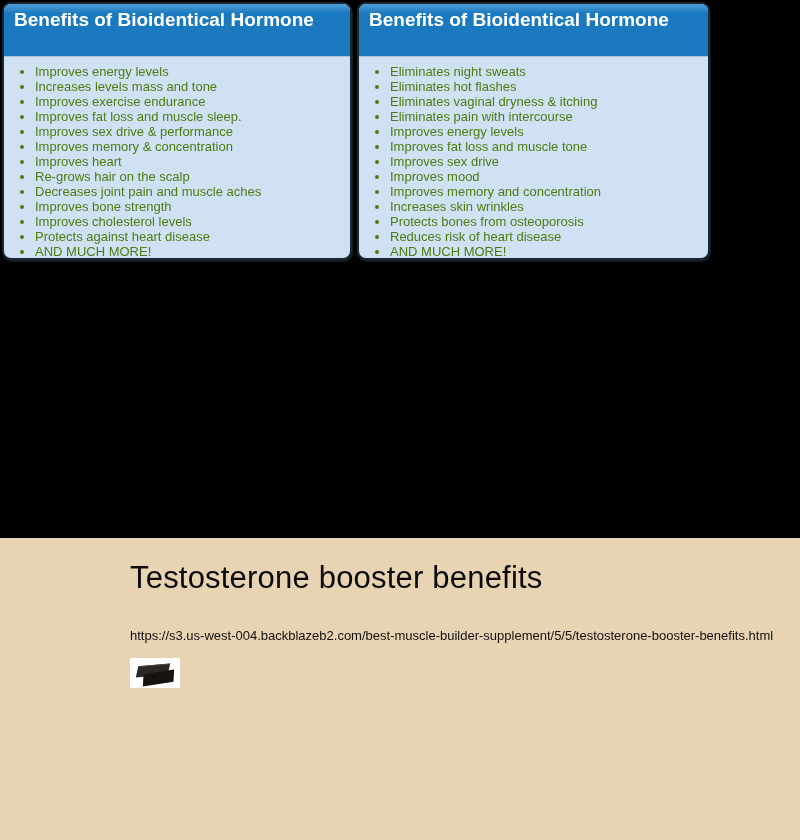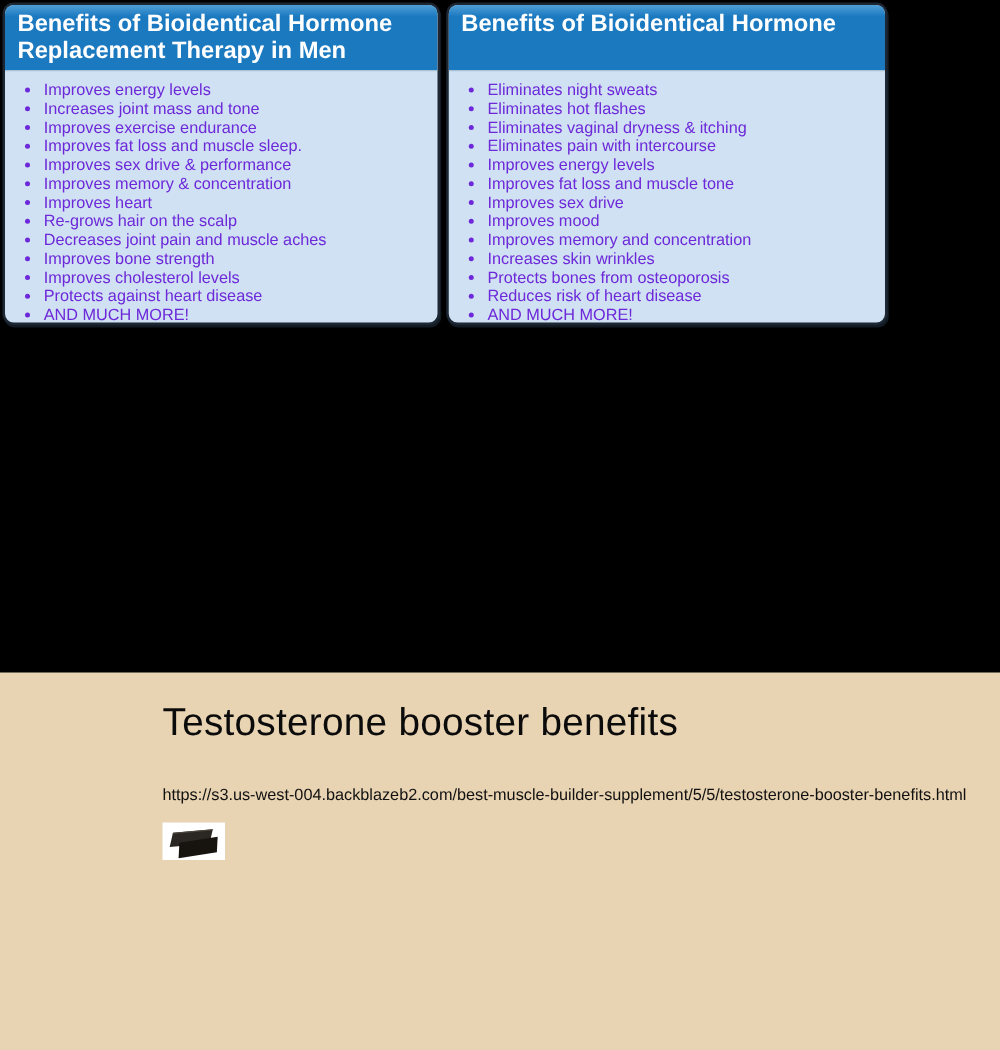--- a/index.html
+++ b/index.html
@@ -37,21 +37,21 @@
     height: 42px;
     border-bottom: 1px solid #a9c2d8;
   }
 
   ul.benefits {
     margin: 7px 0 0 0;
     padding: 0 6px 0 31px;
     list-style: disc outside;
     font-size: 13px;
     line-height: 15px;
-    color: #6d28d9;
+    color: #4d7c0f;
   }
   ul.benefits li { margin: 0; padding: 0; }
 
   
   .footer {
     position: absolute;
     left: 0; top: 538px;
     width: 800px; height: 336px;
     background: #e8d3b2;
   }
@@ -97,25 +97,24 @@
 </head>
 <body>
 
 <div class="stage">
 
   <div>
 
     <section class="panel left">
       <header class="panel-header">
         <div>Benefits of Bioidentical Hormone</div>
-        <div>Replacement Therapy in Men</div>
       </header>
       <ul class="benefits">
           <li>Improves energy levels</li>
-          <li>Increases joint mass and tone</li>
+          <li>Increases levels mass and tone</li>
           <li>Improves exercise endurance</li>
           <li>Improves fat loss and muscle sleep.</li>
           <li>Improves sex drive &amp; performance</li>
           <li>Improves memory &amp; concentration</li>
           <li>Improves heart</li>
           <li>Re-grows hair on the scalp</li>
           <li>Decreases joint pain and muscle aches</li>
           <li>Improves bone strength</li>
           <li>Improves cholesterol levels</li>
           <li>Protects against heart disease</li>

